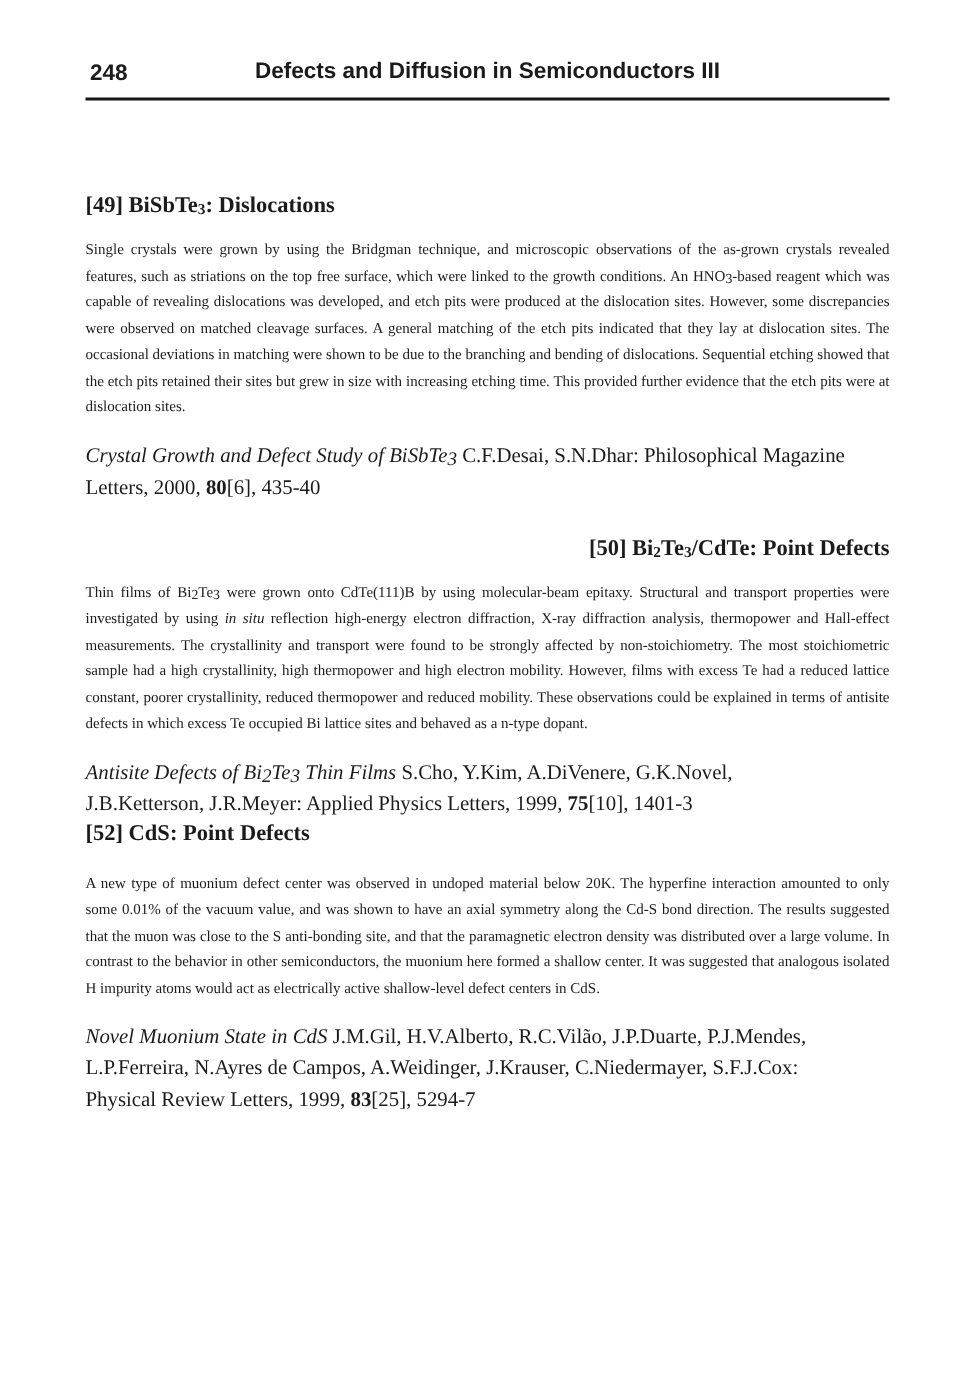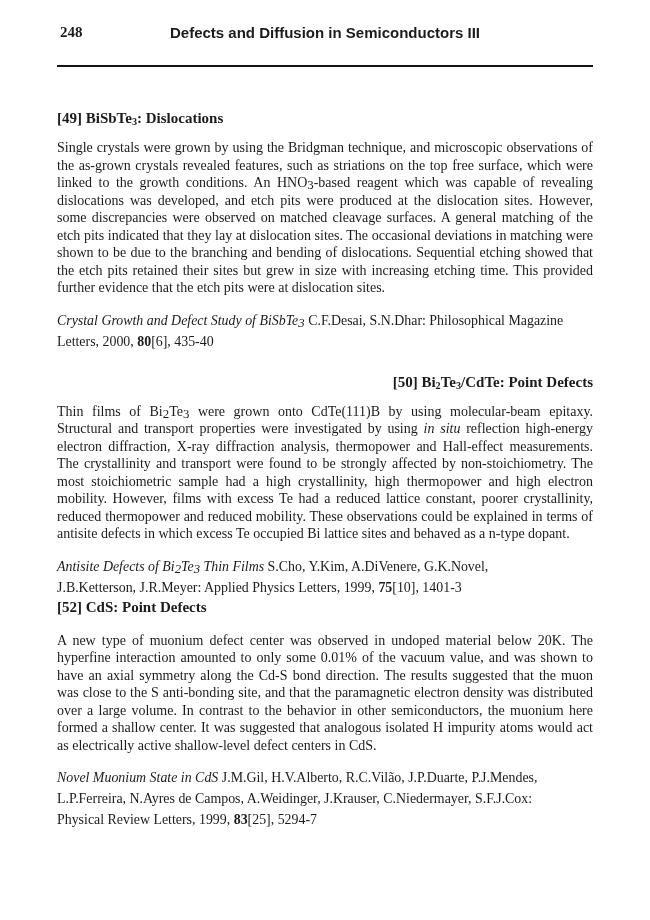--- a/index.html
+++ b/index.html
@@ -15,40 +15,40 @@
     overflow: hidden;
   }
   .page-header {
     position: relative;
     height: 17px;
     font-family: "Liberation Sans", sans-serif;
     font-weight: bold;
     font-size: 15px;
     line-height: 17px;
   }
-  .page-number { position: absolute; left: 3px; top: 0; font-family: Liberation Serif, serif; }
-  .header-title { position: absolute; left: 0; right: 0; top: 0; text-align: center; }
+  .page-number { position: absolute; left: 3px; top: 16px; }
+  .header-title { position: absolute; left: 0; right: 0; top: 15px; text-align: center; }
   .rule {
     height: 2px;
     background: #141414;
     margin-top: 24px;
   }
   .section-heading {
     font-family: "Liberation Serif", serif;
     font-weight: bold;
     font-size: 15px;
     line-height: 18px;
     margin: 0;
   }
-  .section-49 .section-heading { margin-top: 42px; }
+  .section-49 .section-heading { margin-top: 61px; }
   .section-50 .section-heading { margin-top: 21px; text-align: right; }
   .section-52 .section-heading { }
   .section-body {
     font-family: "Liberation Serif", serif;
-    font-size: 14px;
+    font-size: 10px;
     line-height: 17.5px;
     text-align: justify;
     margin: 12px 0 0 0;
   }
   .section-52 .section-body { margin-top: 16px; }
   .section-citation {
     font-family: "Liberation Serif", serif;
     font-size: 13.9px;
     line-height: 21px;
     margin: 13px 0 0 0;

